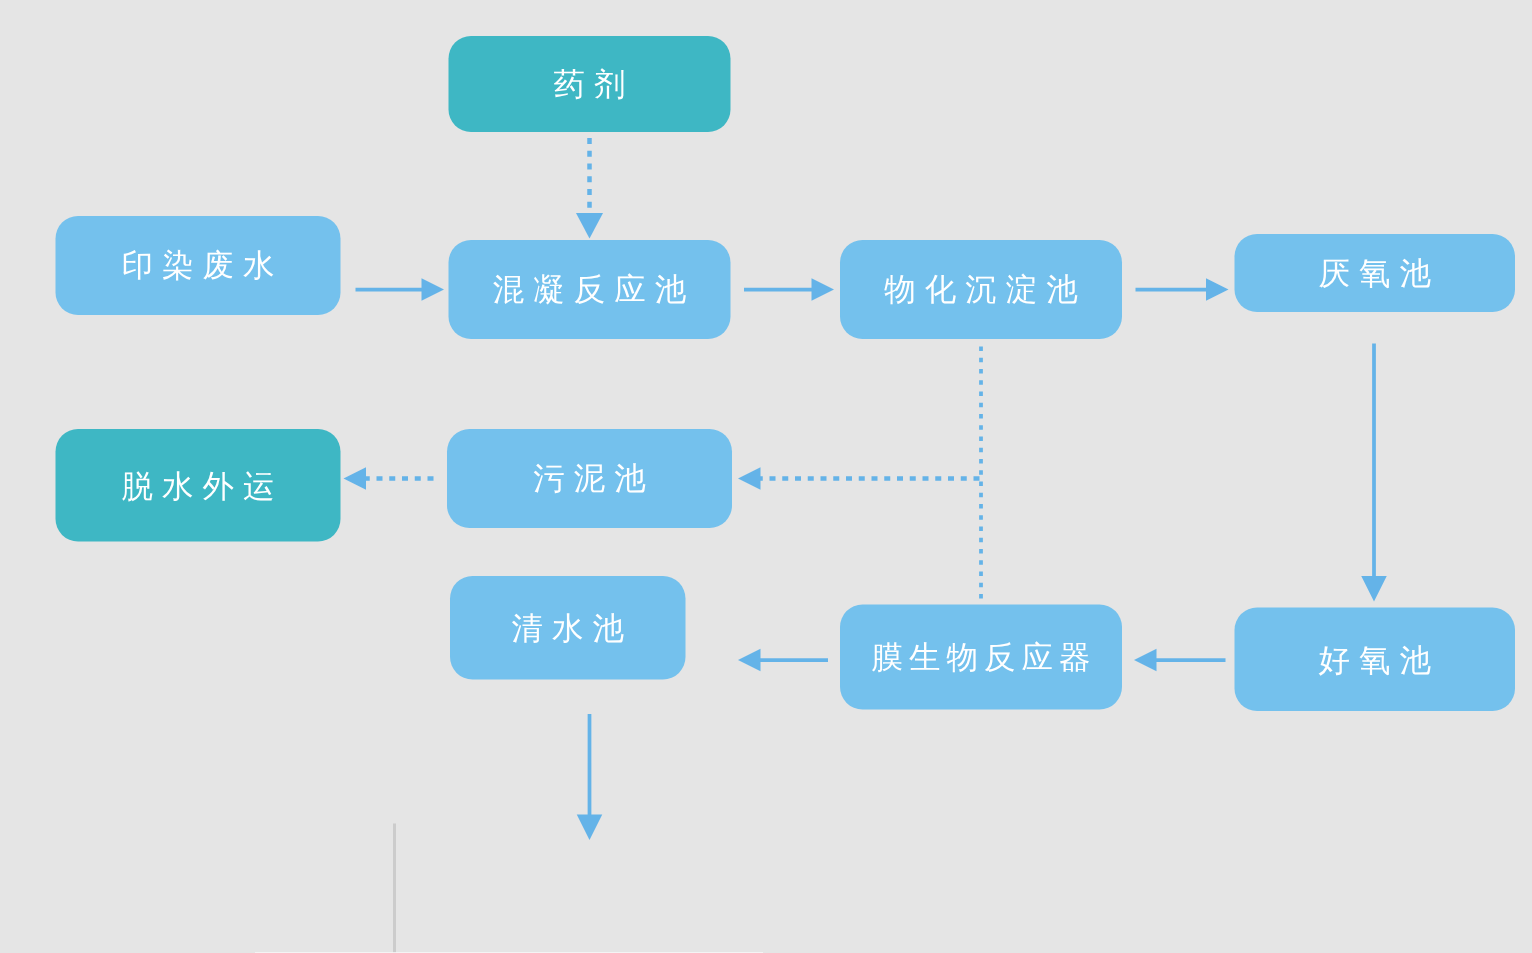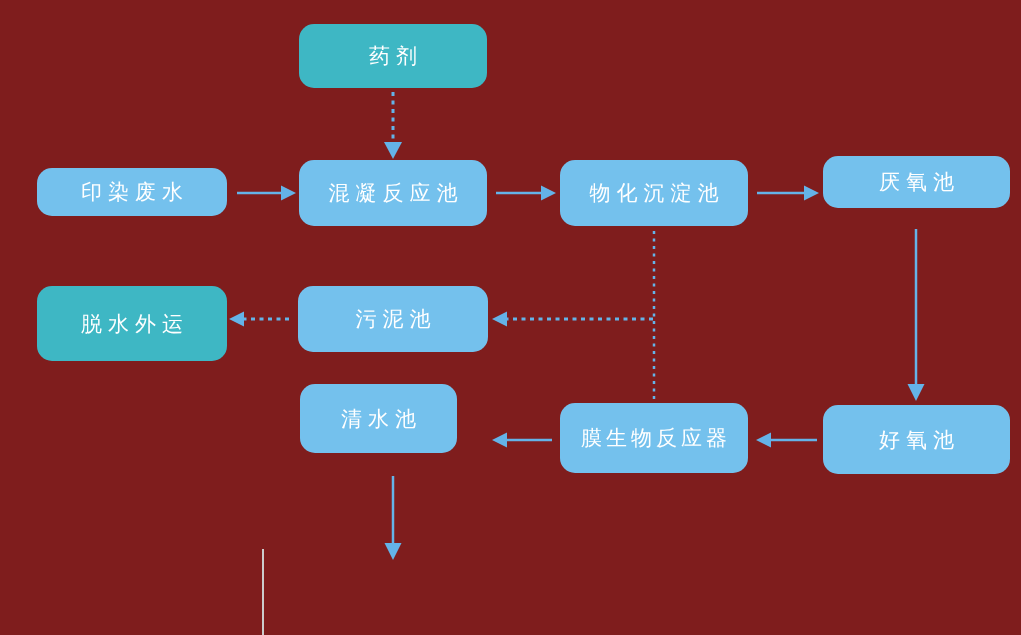--- a/index.html
+++ b/index.html
@@ -1,21 +1,21 @@
 <!DOCTYPE html>
 <html style="--node-teal: #3eb7c4; --node-blue: #74c1ed; --arrow: #64b3e8; --text: #ffffff;"><head>
 <meta charset="utf-8">
 <style>
   html,body{margin:0;padding:0;background:#ffffff;}
   body{font-family:"Liberation Sans", sans-serif;}
   .canvas{
     position:relative;
     width:1021px;
     height:635px;
-    background:#7f1d1d;
+    background:#e5e5e5;
     overflow:hidden;
   }
   .node{
     position:absolute;
     border-radius:15px;
     color:var(--text,#ffffff);
     display:flex;
     align-items:center;
     justify-content:center;
     font-size:21px;
@@ -107,21 +107,21 @@
     <g>
       <line class="edge-line" x1="393" y1="476" x2="393" y2="545"></line>
       <polygon class="edge-head" points="393,560 384.5,543 401.5,543"></polygon>
     </g>
 
     <line class="faint-line" x1="263" y1="549" x2="263" y2="635"></line>
   </svg>
 
   <div class="node teal" style="left:299px;top:24px;width:188px;height:64px">药剂</div>
 
-  <div class="node blue" style="left:37px;top:168px;width:190px;height:48px">印染废水</div>
+  <div class="node blue" style="left:37px;top:144px;width:190px;height:66px">印染废水</div>
 
   <div class="node blue" style="left:299px;top:160px;width:188px;height:66px">混凝反应池</div>
 
   <div class="node blue" style="left:560px;top:160px;width:188px;height:66px">物化沉淀池</div>
 
   <div class="node blue" style="left:823px;top:156px;width:187px;height:52px">厌氧池</div>
 
   <div class="node teal" style="left:37px;top:286px;width:190px;height:75px">脱水外运</div>
 
   <div class="node blue" style="left:298px;top:286px;width:190px;height:66px">污泥池</div>

